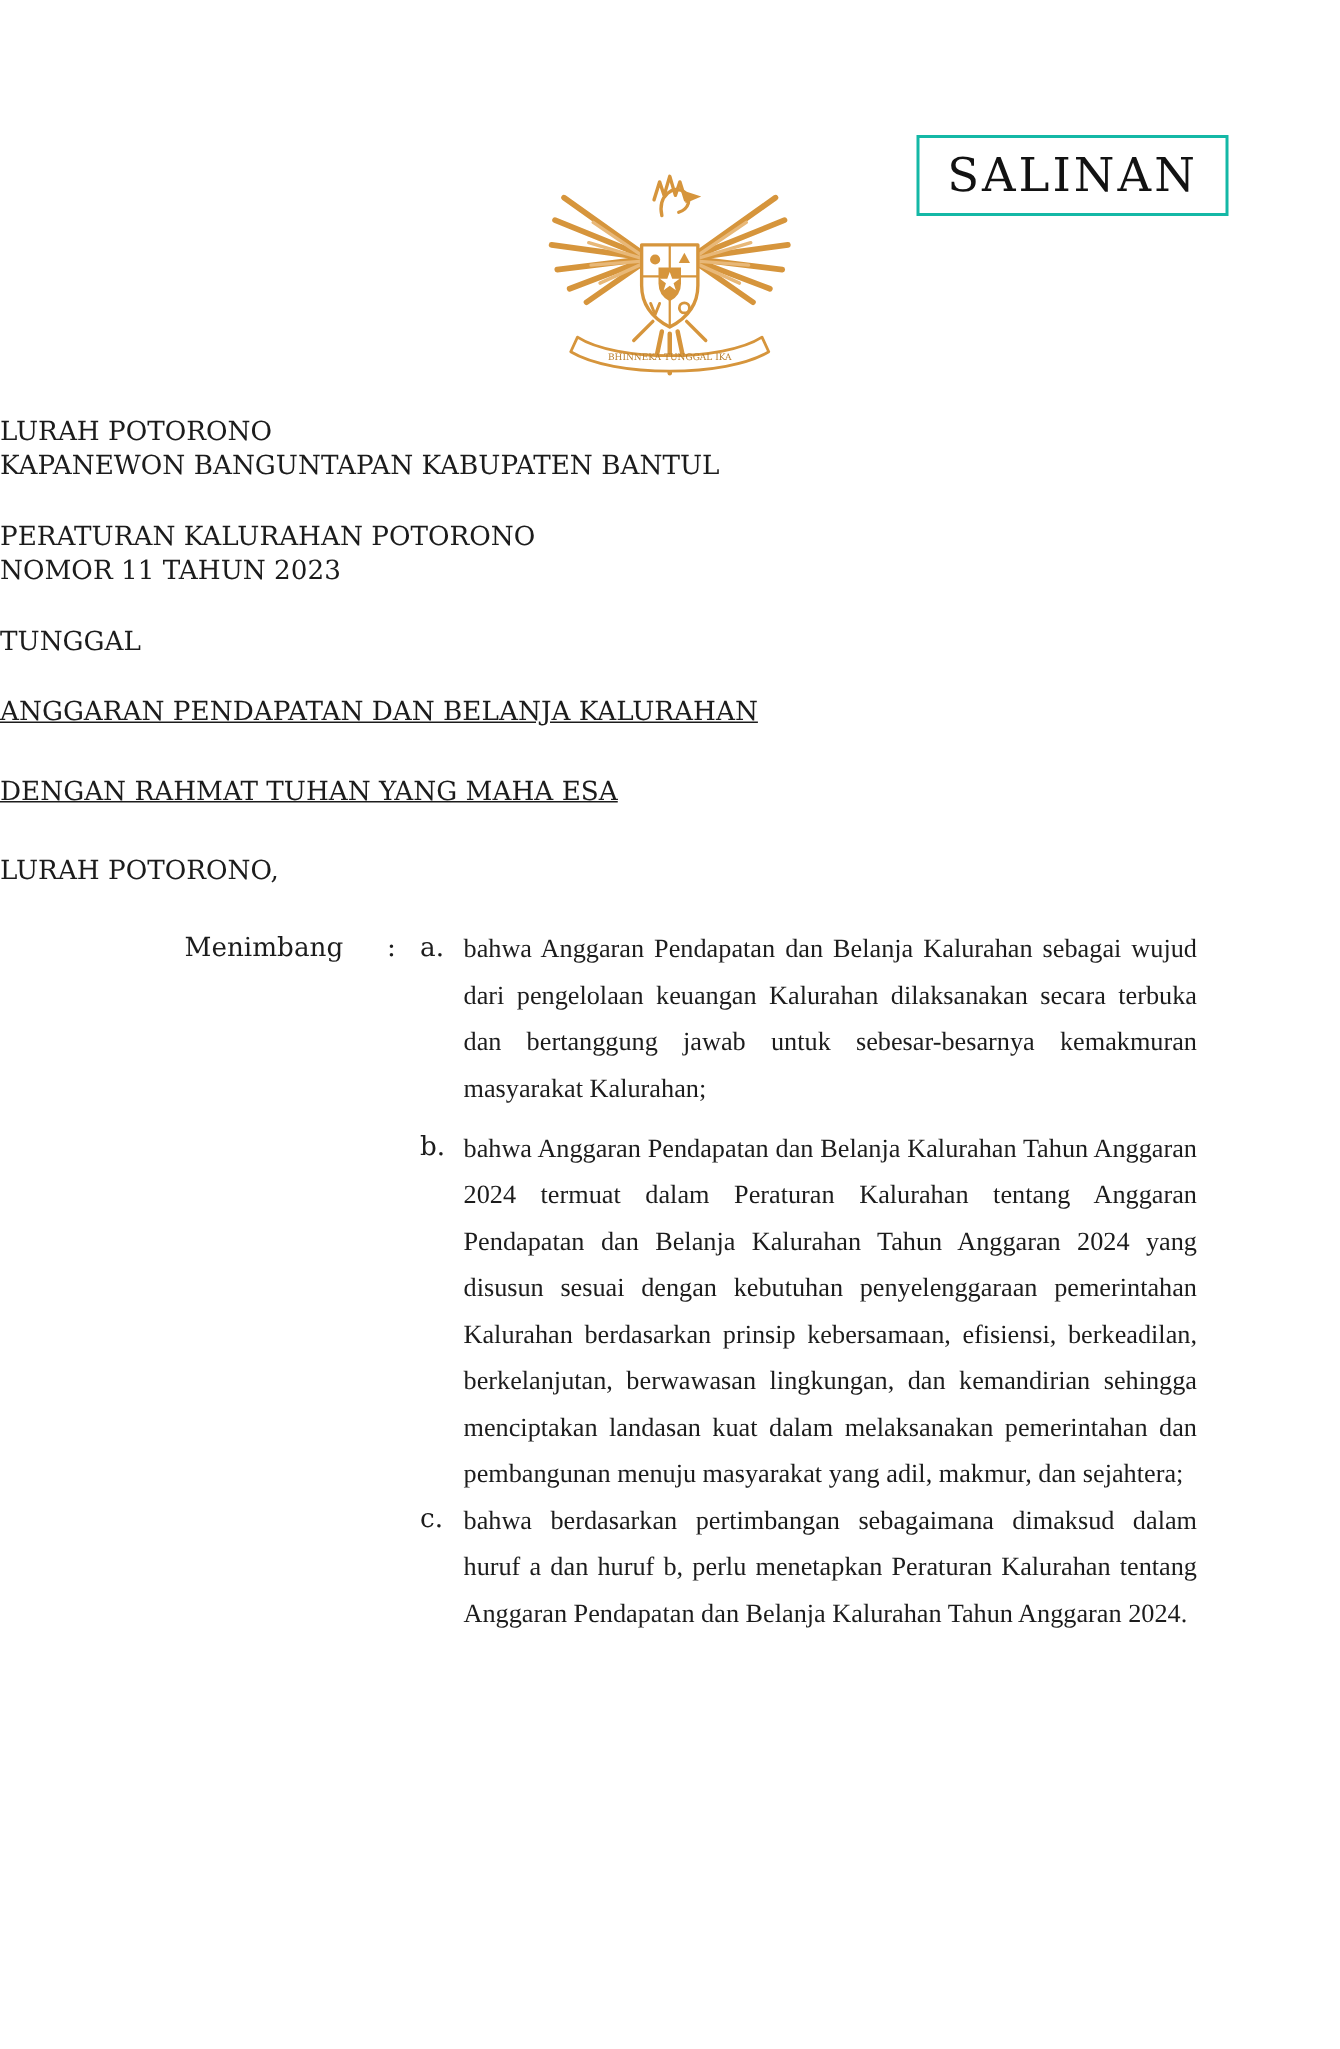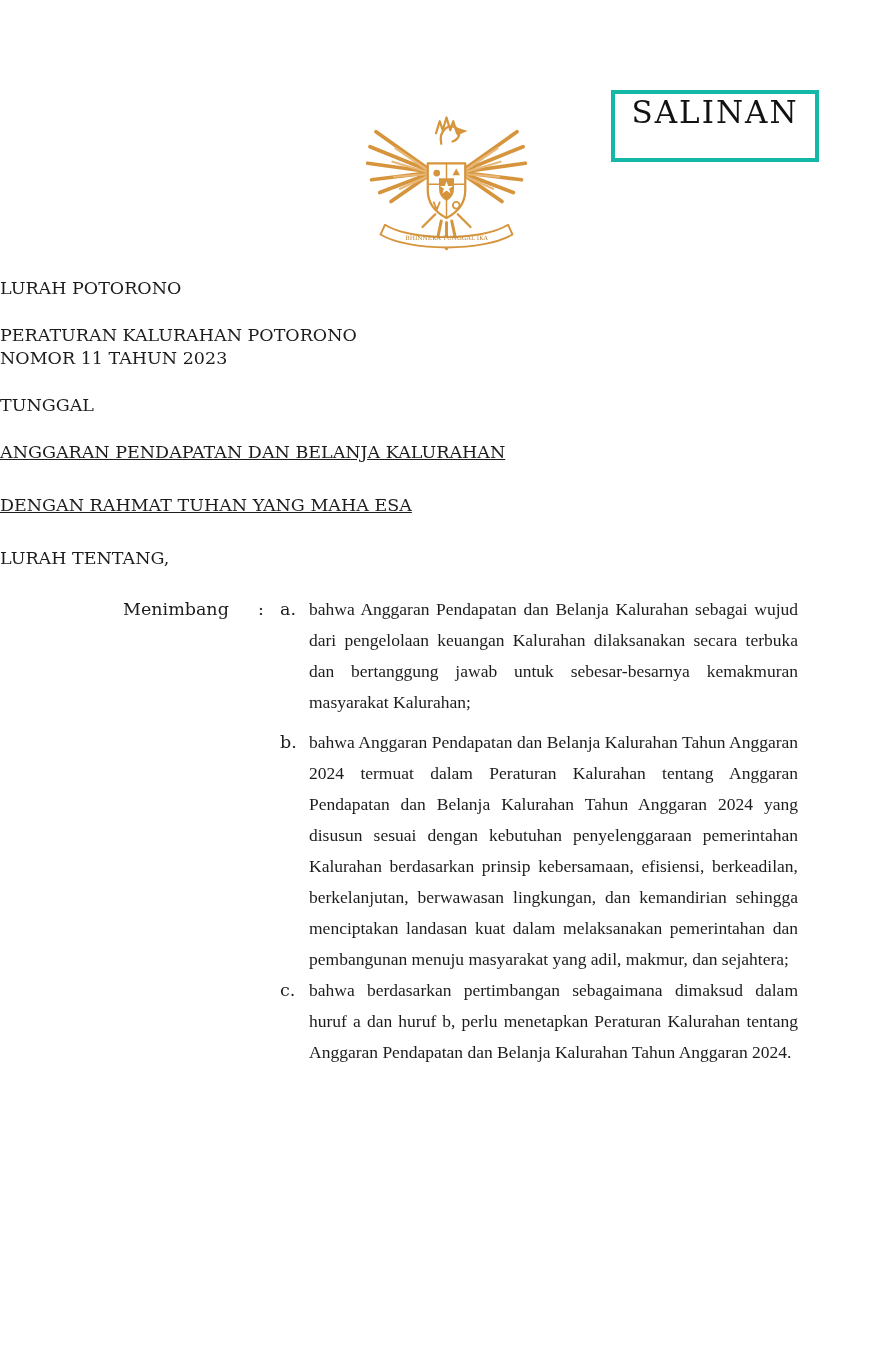--- a/index.html
+++ b/index.html
@@ -12,24 +12,25 @@
     background: #ffffff;
     font-family: "DejaVu Serif", "Liberation Serif", serif;
     color: #1c1c1c;
     overflow: hidden;
   }
   .stamp-box {
     position: absolute;
     top: 90px;
     left: 611px;
     width: 208px;
-    height: 72px;
-    border: 4px solid #14b8a6;
+    height: 54px;
+    border: 2px solid #14b8a6;
     background: #ffffff;
     display: flex;
+    align-items: center;
     justify-content: center;
   }
   .stamp-text {
     font-size: 31px;
     letter-spacing: 2px;
     color: #121212;
     white-space: nowrap;
   }
   .emblem-wrap {
     padding-top: 112px;
@@ -135,36 +136,37 @@
       <polygon points="110,92 112.2,98.2 118.7,98.2 113.4,102 115.4,108.3 110,104.4 104.6,108.3 106.6,102 101.3,98.2 107.8,98.2" fill="#ffffff"></polygon>
 
       <path d="M28,150 C62,172 158,172 192,150 L198,163 C160,186 60,186 22,163 Z" fill="#ffffff" stroke="#D6953C" stroke-width="2.5"></path>
       <text x="110" y="170" font-size="8" fill="#B97F2E" stroke="none" text-anchor="middle" font-family="DejaVu Serif, serif">BHINNEKA TUNGGAL IKA</text>
     </svg>
   </div>
 
   <div class="header-block">
     <div class="hgroup">
       <div class="hline">LURAH POTORONO</div>
+      <div class="hline">KAPANEWON BANGUNTAPAN KABUPATEN BANTUL</div>
     </div>
     <div class="hgroup">
       <div class="hline">PERATURAN KALURAHAN POTORONO</div>
       <div class="hline">NOMOR 11 TAHUN 2023</div>
     </div>
     <div class="hgroup">
       <div class="hline">TUNGGAL</div>
     </div>
     <div class="hgroup wide-gap">
       <div class="hline">ANGGARAN PENDAPATAN DAN BELANJA KALURAHAN</div>
     </div>
     <div class="hgroup wide-gap">
       <div class="hline">DENGAN RAHMAT TUHAN YANG MAHA ESA</div>
     </div>
     <div class="hgroup">
-      <div class="hline">LURAH TENTANG,</div>
+      <div class="hline">LURAH POTORONO,</div>
     </div>
   </div>
 
   <div class="menimbang">
     <div class="m-label">Menimbang</div>
     <div class="m-colon">:</div>
     <div class="m-items">
       <div class="m-item">
         <div class="m-marker">a.</div>
         <div class="m-text">bahwa Anggaran Pendapatan dan Belanja Kalurahan sebagai wujud dari pengelolaan keuangan Kalurahan dilaksanakan secara terbuka dan bertanggung jawab untuk sebesar-besarnya kemakmuran masyarakat Kalurahan;</div>

